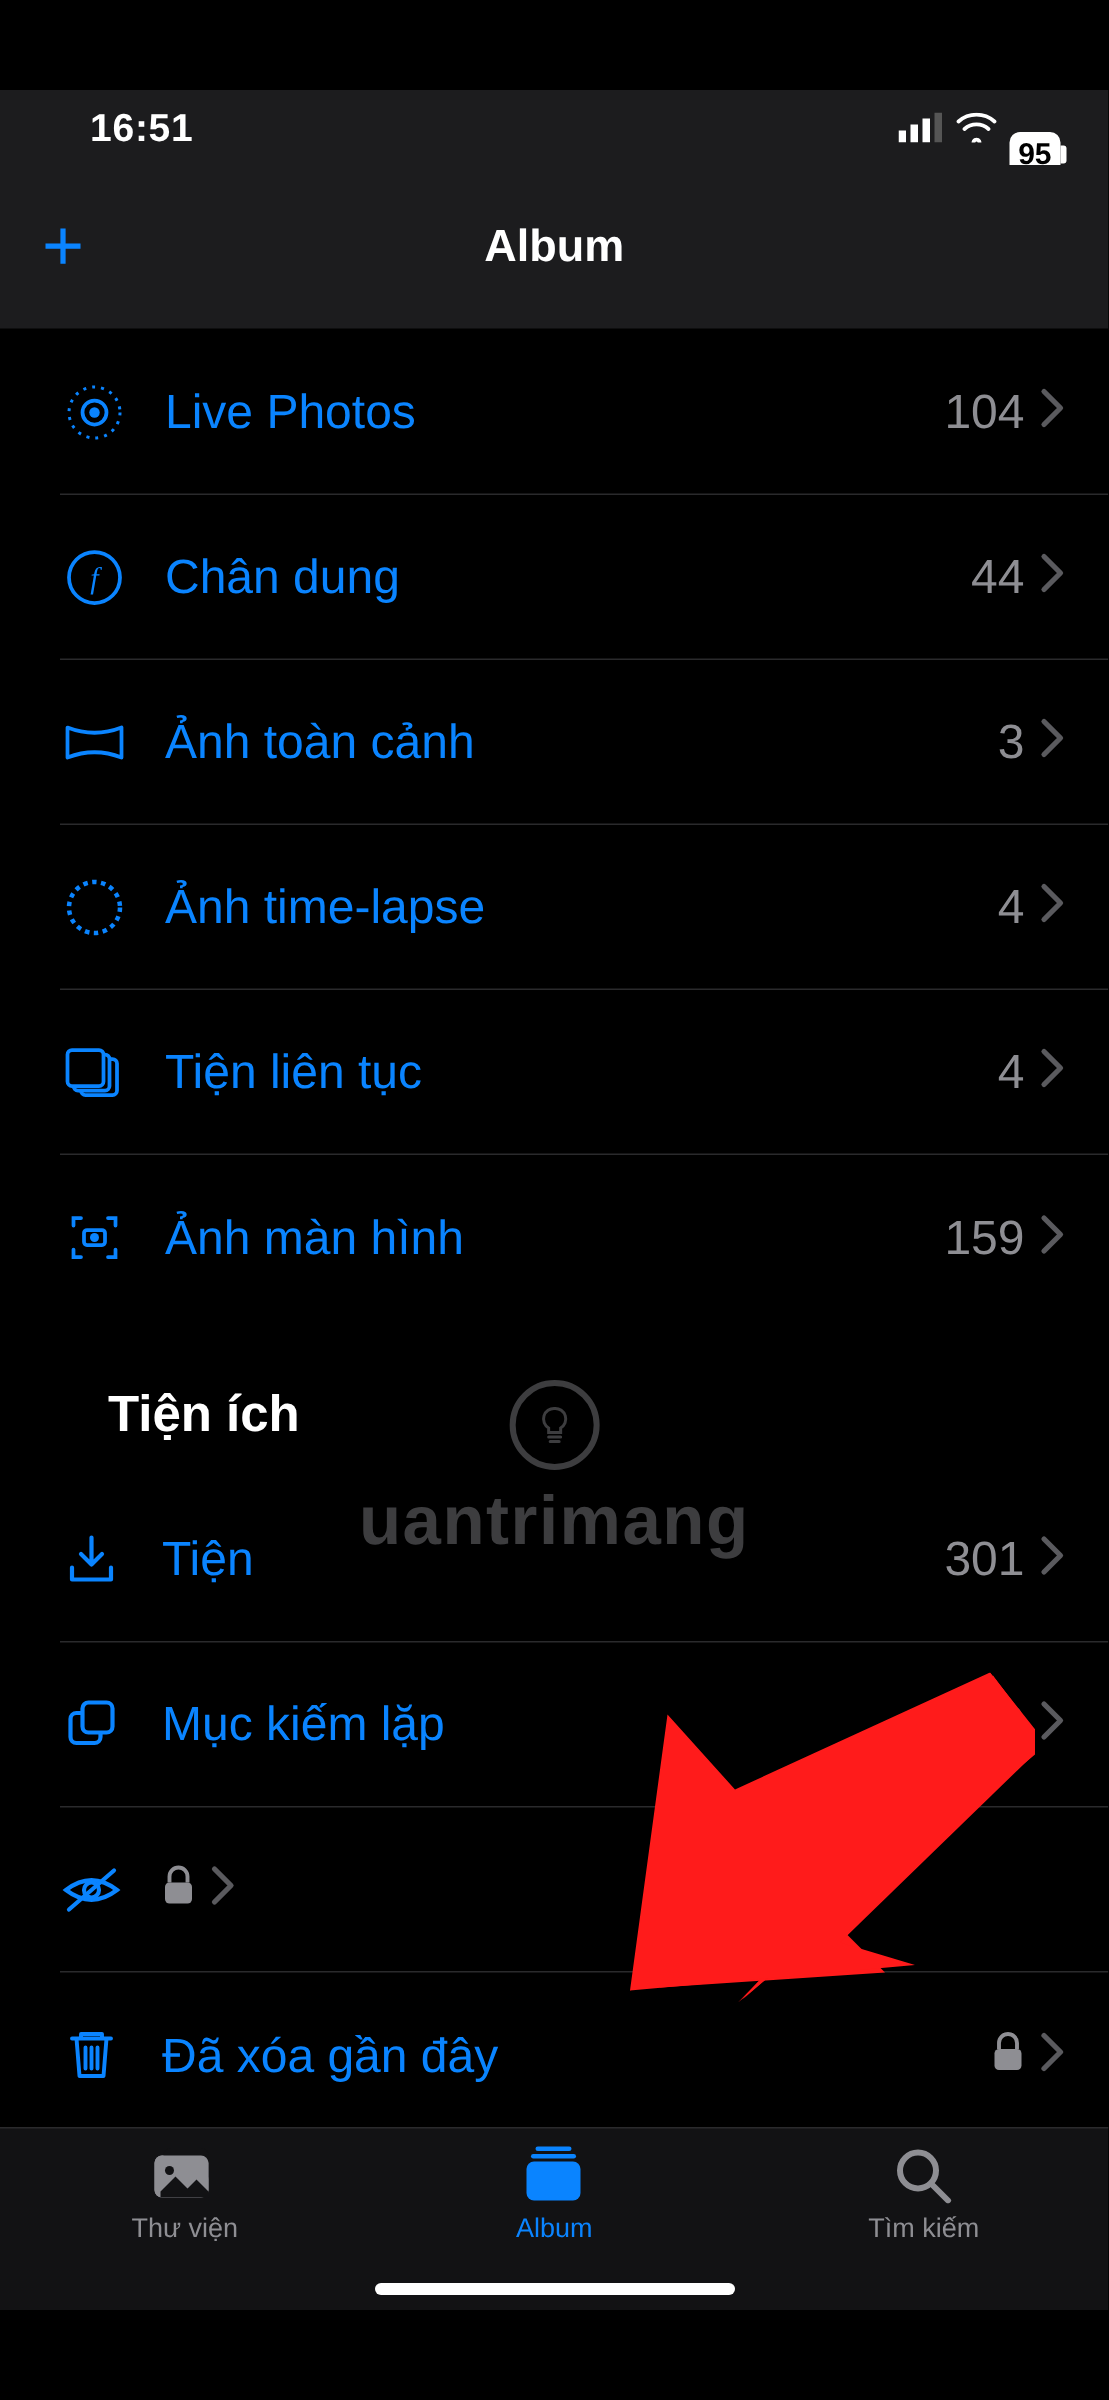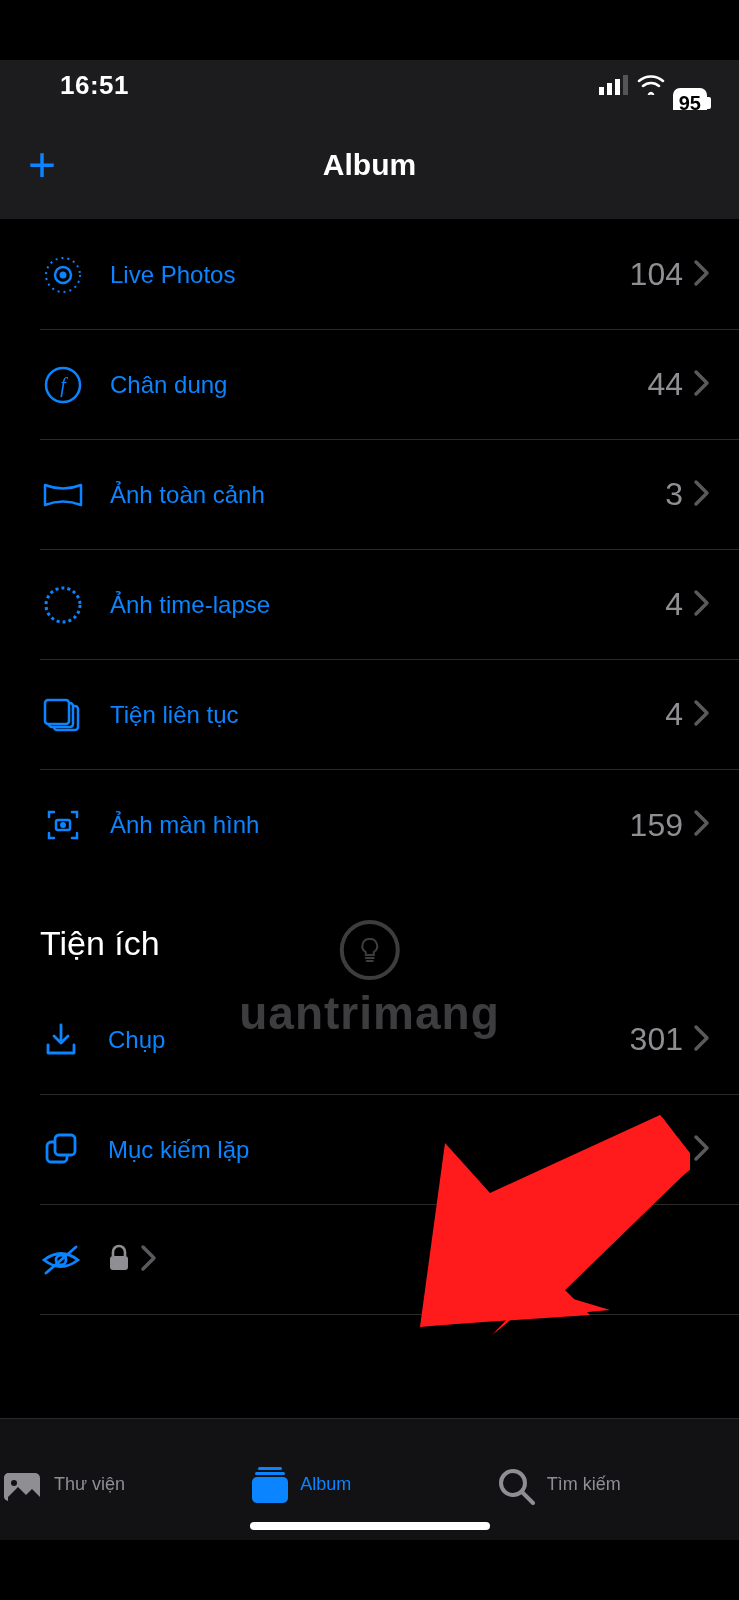--- a/index.html
+++ b/index.html
@@ -65,31 +65,32 @@
 
   .section-rows { padding: 0 0 0 40px; }
   .row {
     display:flex; align-items:center;
     height: 110px;
     border-bottom: 1px solid #2a2a2c;
     padding-right: 28px;
   }
   .row-icon { width: 70px; display:flex; align-items:center; justify-content:flex-start; color:#0a84ff; }
   .row-icon svg { width:46px; height:46px; }
-  .row-label { flex:1; color:#0a84ff; font-size: 24px; font-weight:400; }
+  .row-label { flex:1; color:#0a84ff; font-size: 32px; font-weight:400; }
   .row-count { color:#8e8e93; font-size: 32px; margin-right: 10px; }
   .row-lock { color:#8e8e93; margin-right:10px; }
   .row-chevron { color:#5a5a5e; }
   .row-chevron svg { width:18px; height:28px; }
 
   .section-header {
     padding: 44px 40px 22px 40px;
     font-size: 34px;
-    font-weight: 400;
+    font-weight: 700;
     color: #fff;
+    margin-left: 32px;
   }
 
   
   .util .row-icon { width: 68px; }
   .util .row-icon svg { width:42px; height:42px; }
 
   
   .watermark {
     position:absolute;
     left:50%; transform:translateX(-50%);
@@ -115,21 +116,21 @@
 
   
   .tab-bar {
     height: 122px;
     background: #121214;
     border-top: 0.5px solid #2a2a2c;
     display:flex;
     padding-top: 10px;
   }
   .tab {
-    flex:1; display:flex; flex-direction:row; align-items:center; gap:6px;
+    flex:1; display:flex; flex-direction:column; align-items:center; gap:6px;
     color:#8e8e93;
   }
   .tab.active { color:#0a84ff; }
   .tab-icon svg { width:48px; height:40px; display:block; }
   .tab-label { font-size: 18px; font-weight:500; }
 
   
   .home-indicator {
     position:absolute; bottom:10px; left:50%; transform:translateX(-50%);
     width: 240px; height:8px; background:#fff; border-radius:5px;
@@ -273,21 +274,21 @@
     <div class="section-header">Tiện ích</div>
 
     <div class="section-rows util">
 
       <div class="row">
         <span class="row-icon">
           <svg viewBox="0 0 42 42">
               <path d="M21 6 v18 M14 17 l7 7 l7-7 M8 26 v8 h26 v-8" stroke="#0a84ff" stroke-width="2.8" fill="none" stroke-linecap="round" stroke-linejoin="round"></path>
             </svg>
         </span>
-        <span class="row-label">Chụp</span>
+        <span class="row-label">Tiện</span>
         <span class="row-count">301</span>
         <span class="row-chevron"><svg viewBox="0 0 18 28">
               <path d="M3 3 L14 14 L3 25" stroke="#5a5a5e" stroke-width="3.5" fill="none" stroke-linecap="round" stroke-linejoin="round"></path>
             </svg></span>
       </div>
 
       <div class="row">
         <span class="row-icon">
           <svg viewBox="0 0 42 42">
               <rect x="7" y="13" width="20" height="20" rx="4" fill="none" stroke="#0a84ff" stroke-width="2.8"></rect>
@@ -313,20 +314,37 @@
           <svg width="22" height="28" viewBox="0 0 22 28">
               <rect x="2" y="12" width="18" height="14" rx="3" fill="#8e8e93"></rect>
               <path d="M5 12 v-4 a6 6 0 0 1 12 0 v4" stroke="#8e8e93" stroke-width="2.6" fill="none"></path>
             </svg>
         </span>
         <span class="row-chevron"><svg viewBox="0 0 18 28">
               <path d="M3 3 L14 14 L3 25" stroke="#5a5a5e" stroke-width="3.5" fill="none" stroke-linecap="round" stroke-linejoin="round"></path>
             </svg></span>
       </div>
 
+      <div class="row" style="border-bottom:none">
+        <span class="row-icon">
+          <svg viewBox="0 0 42 42">
+              <path d="M8 10 h26 M14 10 v-3 h14 v3 M11 10 l2 25 h16 l2-25 M17 16 v14 M21 16 v14 M25 16 v14" stroke="#0a84ff" stroke-width="2.6" fill="none" stroke-linecap="round" stroke-linejoin="round"></path>
+            </svg>
+        </span>
+        <span class="row-label">Đã xóa gần đây</span>
+        <span class="row-lock">
+          <svg width="22" height="28" viewBox="0 0 22 28">
+              <rect x="2" y="12" width="18" height="14" rx="3" fill="#8e8e93"></rect>
+              <path d="M5 12 v-4 a6 6 0 0 1 12 0 v4" stroke="#8e8e93" stroke-width="2.6" fill="none"></path>
+            </svg>
+        </span>
+        <span class="row-chevron"><svg viewBox="0 0 18 28">
+              <path d="M3 3 L14 14 L3 25" stroke="#5a5a5e" stroke-width="3.5" fill="none" stroke-linecap="round" stroke-linejoin="round"></path>
+            </svg></span>
+      </div>
 
     </div>
 
     <svg class="red-arrow" width="280" height="220" viewBox="0 0 280 220">
       <polygon points="250,10 280,40 150,170 180,200 30,210 40,60 70,90 " fill="#ff1b1b"></polygon>
       <polygon points="250,10 280,40 150,170 190,210 20,215 30,50 70,90" fill="none"></polygon>
 
       <polygon points="255,5 285,45 155,175 200,200 25,210 45,40 85,80" fill="#ff1b1b" style="display:none"></polygon>
       <path d="M255 8 L150 120 L190 80 L30 210 L170 170 L130 210 L280 40 Z" fill="#ff1b1b" style="display:none"></path>
 

